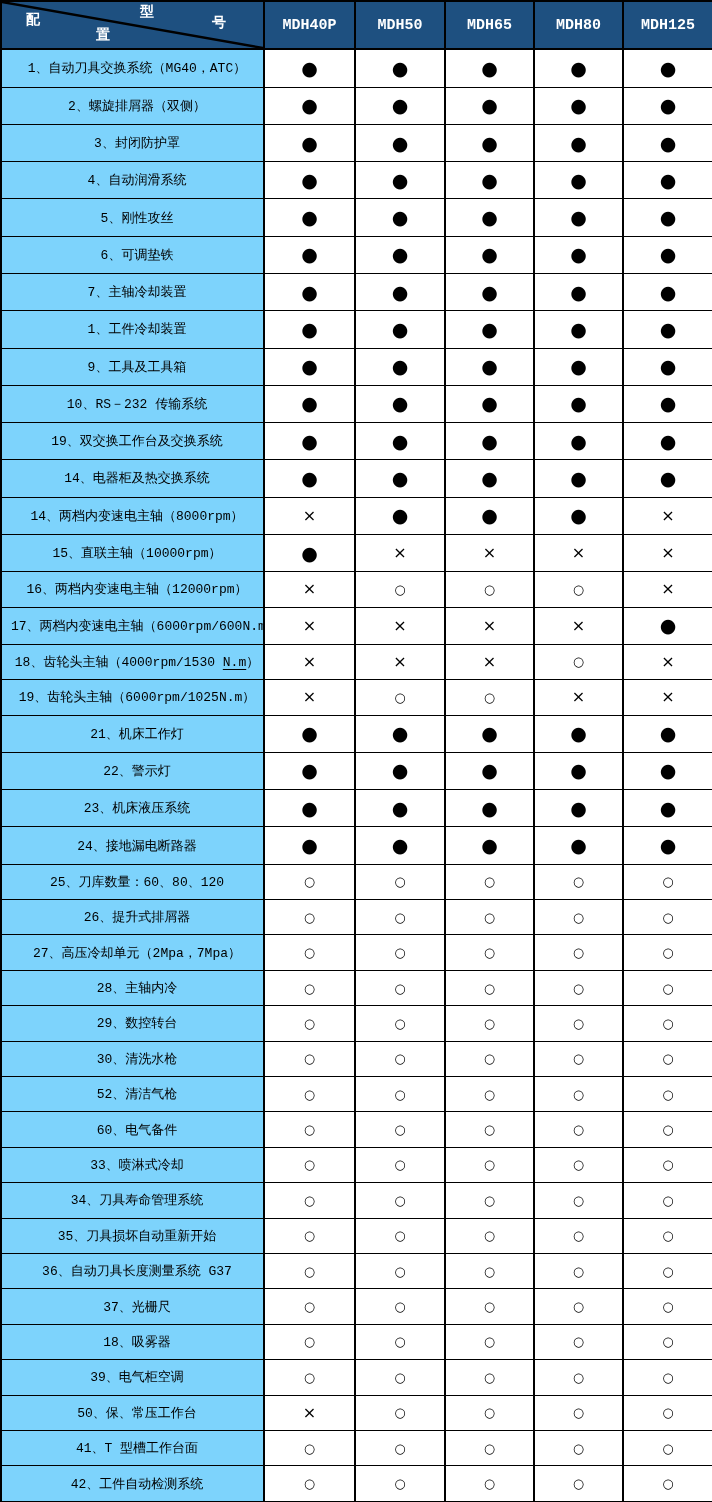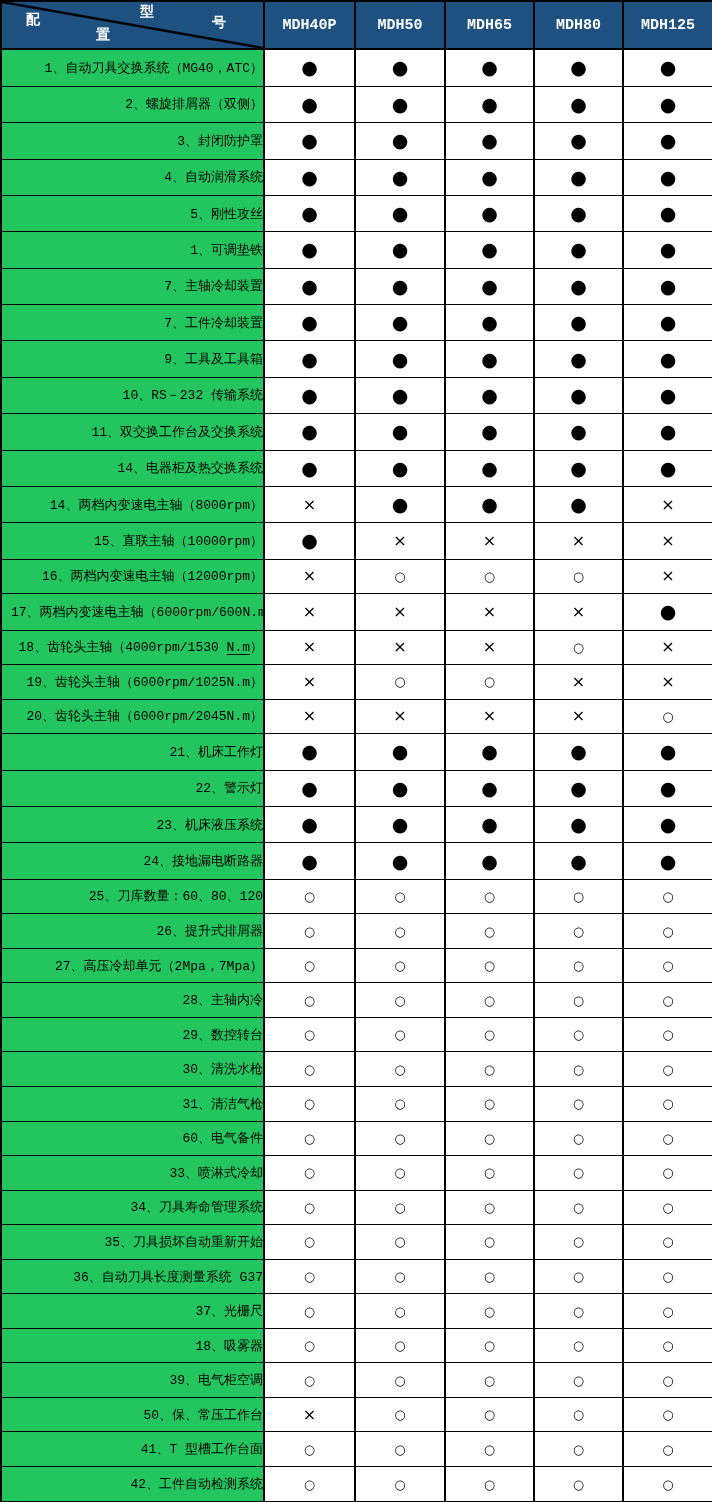--- a/index.html
+++ b/index.html
@@ -34,23 +34,23 @@
   }
   .c-pei  { left: 24px;  top: 11px; }
   .c-zhi  { left: 94px;  top: 26px; }
   .c-xing { left: 138px; top: 3px;  }
   .c-hao  { left: 210px; top: 14px; }
 
   td.label-cell {
     padding-left: 9px;
     font-size: 13px;
     color: #000000;
-    text-align: right;
+    text-align: center;
     vertical-align: middle;
-    background: #22c55e;
+    background: #7dd3fc;
   }
   td.sym-cell {
     text-align: center;
     vertical-align: middle;
     color: #000000;
     font-family: "DejaVu Sans", sans-serif;
     line-height: 1;
     background: #ffffff;
   }
   td.sym-dot    { font-size: 19px; }
@@ -133,37 +133,37 @@
         </tr>
         <tr>
           <td class="label-cell">5、刚性攻丝</td>
           <td class="sym-cell sym-dot">●</td>
           <td class="sym-cell sym-dot">●</td>
           <td class="sym-cell sym-dot">●</td>
           <td class="sym-cell sym-dot">●</td>
           <td class="sym-cell sym-dot">●</td>
         </tr>
         <tr>
-          <td class="label-cell">1、可调垫铁</td>
+          <td class="label-cell">6、可调垫铁</td>
           <td class="sym-cell sym-dot">●</td>
           <td class="sym-cell sym-dot">●</td>
           <td class="sym-cell sym-dot">●</td>
           <td class="sym-cell sym-dot">●</td>
           <td class="sym-cell sym-dot">●</td>
         </tr>
         <tr>
           <td class="label-cell">7、主轴冷却装置</td>
           <td class="sym-cell sym-dot">●</td>
           <td class="sym-cell sym-dot">●</td>
           <td class="sym-cell sym-dot">●</td>
           <td class="sym-cell sym-dot">●</td>
           <td class="sym-cell sym-dot">●</td>
         </tr>
         <tr>
-          <td class="label-cell">7、工件冷却装置</td>
+          <td class="label-cell">1、工件冷却装置</td>
           <td class="sym-cell sym-dot">●</td>
           <td class="sym-cell sym-dot">●</td>
           <td class="sym-cell sym-dot">●</td>
           <td class="sym-cell sym-dot">●</td>
           <td class="sym-cell sym-dot">●</td>
         </tr>
         <tr>
           <td class="label-cell">9、工具及工具箱</td>
           <td class="sym-cell sym-dot">●</td>
           <td class="sym-cell sym-dot">●</td>
@@ -173,21 +173,21 @@
         </tr>
         <tr>
           <td class="label-cell">10、RS－232 传输系统</td>
           <td class="sym-cell sym-dot">●</td>
           <td class="sym-cell sym-dot">●</td>
           <td class="sym-cell sym-dot">●</td>
           <td class="sym-cell sym-dot">●</td>
           <td class="sym-cell sym-dot">●</td>
         </tr>
         <tr>
-          <td class="label-cell">11、双交换工作台及交换系统</td>
+          <td class="label-cell">19、双交换工作台及交换系统</td>
           <td class="sym-cell sym-dot">●</td>
           <td class="sym-cell sym-dot">●</td>
           <td class="sym-cell sym-dot">●</td>
           <td class="sym-cell sym-dot">●</td>
           <td class="sym-cell sym-dot">●</td>
         </tr>
         <tr>
           <td class="label-cell">14、电器柜及热交换系统</td>
           <td class="sym-cell sym-dot">●</td>
           <td class="sym-cell sym-dot">●</td>
@@ -237,28 +237,20 @@
         </tr>
         <tr>
           <td class="label-cell">19、齿轮头主轴（6000rpm/1025N.m）</td>
           <td class="sym-cell sym-cross">×</td>
           <td class="sym-cell sym-circle">○</td>
           <td class="sym-cell sym-circle">○</td>
           <td class="sym-cell sym-cross">×</td>
           <td class="sym-cell sym-cross">×</td>
         </tr>
         <tr>
-          <td class="label-cell">20、齿轮头主轴（6000rpm/2045N.m）</td>
-          <td class="sym-cell sym-cross">×</td>
-          <td class="sym-cell sym-cross">×</td>
-          <td class="sym-cell sym-cross">×</td>
-          <td class="sym-cell sym-cross">×</td>
-          <td class="sym-cell sym-circle">○</td>
-        </tr>
-        <tr>
           <td class="label-cell">21、机床工作灯</td>
           <td class="sym-cell sym-dot">●</td>
           <td class="sym-cell sym-dot">●</td>
           <td class="sym-cell sym-dot">●</td>
           <td class="sym-cell sym-dot">●</td>
           <td class="sym-cell sym-dot">●</td>
         </tr>
         <tr>
           <td class="label-cell">22、警示灯</td>
           <td class="sym-cell sym-dot">●</td>
@@ -325,21 +317,21 @@
         </tr>
         <tr>
           <td class="label-cell">30、清洗水枪</td>
           <td class="sym-cell sym-circle">○</td>
           <td class="sym-cell sym-circle">○</td>
           <td class="sym-cell sym-circle">○</td>
           <td class="sym-cell sym-circle">○</td>
           <td class="sym-cell sym-circle">○</td>
         </tr>
         <tr>
-          <td class="label-cell">31、清洁气枪</td>
+          <td class="label-cell">52、清洁气枪</td>
           <td class="sym-cell sym-circle">○</td>
           <td class="sym-cell sym-circle">○</td>
           <td class="sym-cell sym-circle">○</td>
           <td class="sym-cell sym-circle">○</td>
           <td class="sym-cell sym-circle">○</td>
         </tr>
         <tr>
           <td class="label-cell">60、电气备件</td>
           <td class="sym-cell sym-circle">○</td>
           <td class="sym-cell sym-circle">○</td>

